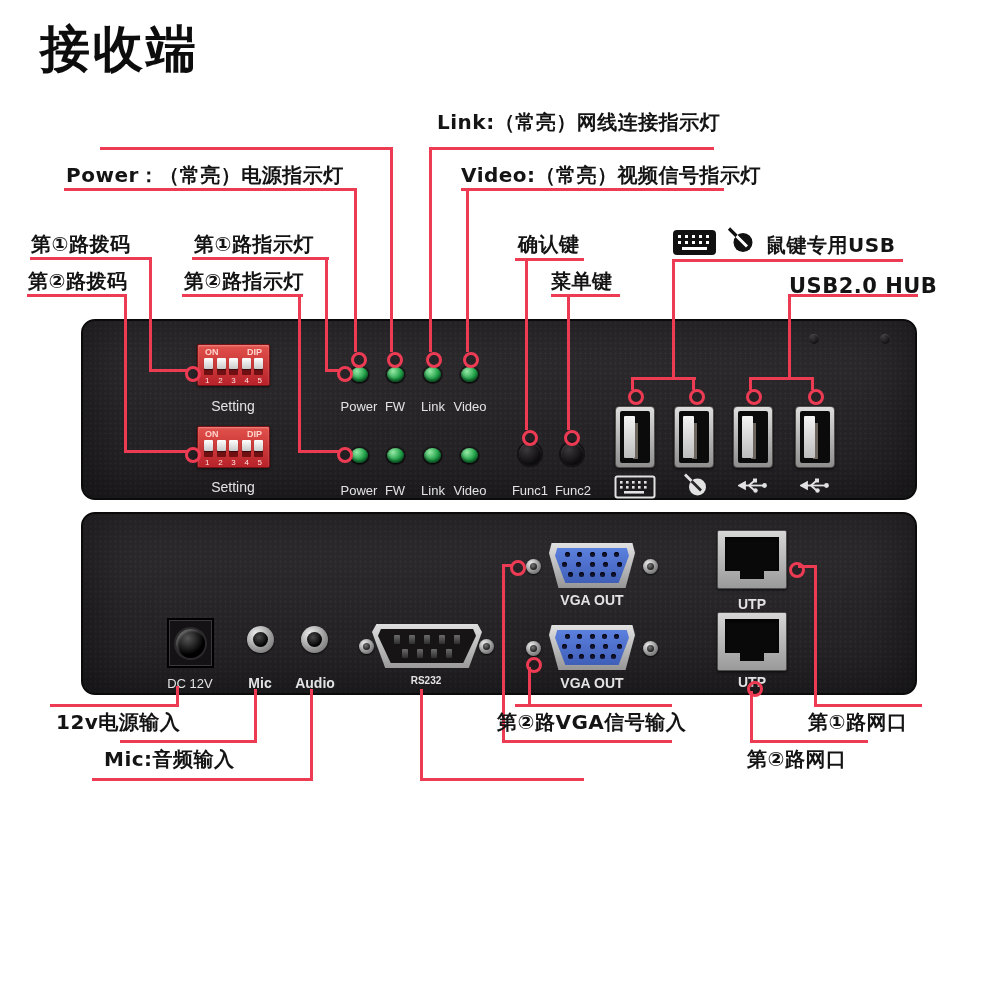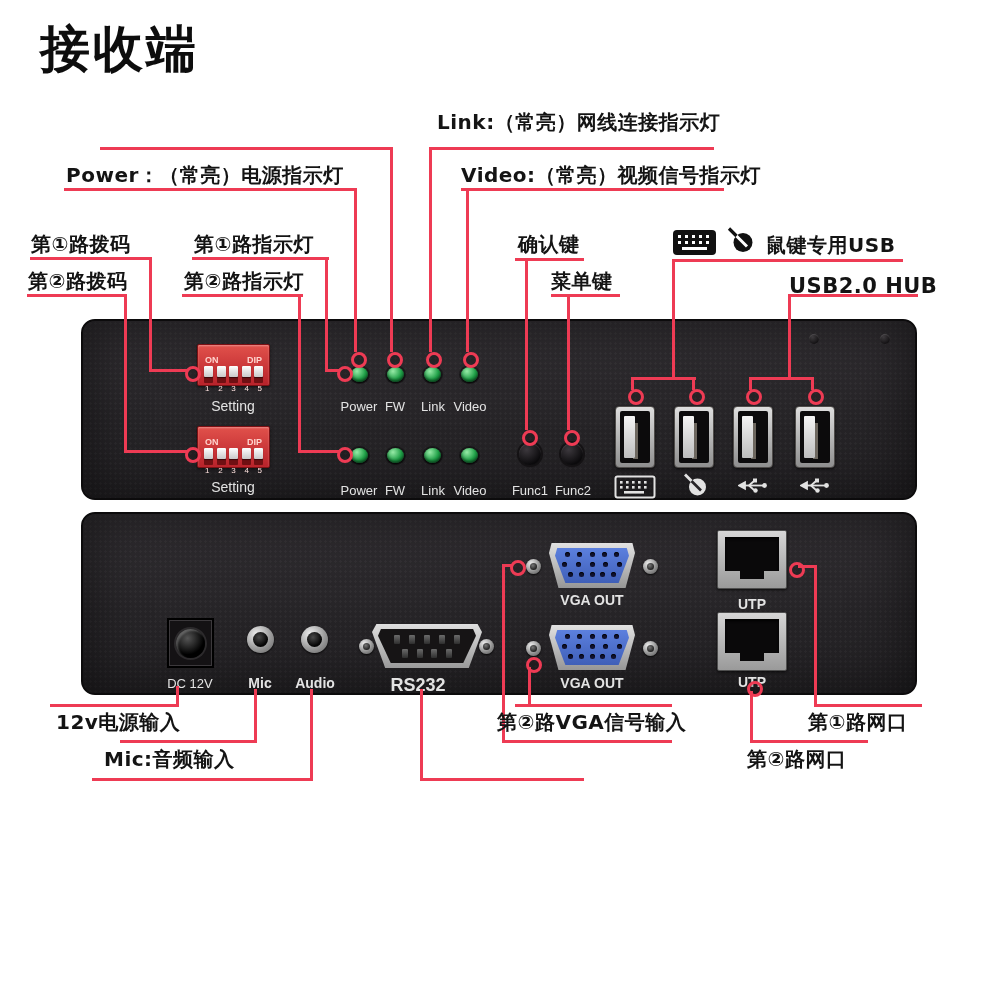--- a/index.html
+++ b/index.html
@@ -23,21 +23,21 @@
   .ptxt{position:absolute;color:#e3e3e3;font-size:13px;transform:translateX(-50%);
         white-space:nowrap;z-index:3;font-family:"Liberation Sans",sans-serif;}
   .screw{position:absolute;width:10px;height:10px;border-radius:50%;z-index:2;
          background:radial-gradient(circle at 35% 30%,#3e3b3e,#151315 70%);
          box-shadow:inset 0 1px 1px rgba(255,255,255,.15);}
   
   .dip{position:absolute;width:73px;height:42px;border-radius:2px;z-index:3;
        background:linear-gradient(180deg,#e1514b,#b8222a);border:1px solid #7d1014;
        box-shadow:inset 0 1px 2px rgba(255,255,255,.35),0 1px 3px rgba(0,0,0,.6);
        box-sizing:border-box;}
-  .dip .hdr{display:flex;justify-content:space-between;padding:11px 7px 0;font-size:9px;
+  .dip .hdr{display:flex;justify-content:space-between;padding:3px 7px 0;font-size:9px;
             font-weight:700;color:#ffd3cd;line-height:9px;font-family:"Liberation Sans",sans-serif;}
   .dip .swrow{display:flex;justify-content:space-between;padding:0 6px;margin-top:1px;}
   .sw{position:relative;width:9px;height:17px;background:#701013;border-radius:1px;}
   .sw::after{content:"";position:absolute;left:0;top:0;width:9px;height:11px;border-radius:1px;
              background:linear-gradient(180deg,#ffffff,#c9c9c9);box-shadow:0 1px 1px rgba(0,0,0,.5);}
   .dip .nums{display:flex;justify-content:space-between;padding:0 7px;font-size:8px;
              color:#ffe3df;line-height:11px;font-family:"Liberation Sans",sans-serif;}
   
   .led{position:absolute;width:17px;height:15px;border-radius:50%;z-index:3;
        background:radial-gradient(circle at 35% 28%,#96eaa6,#1fa047 55%,#0a5f28);
@@ -386,21 +386,21 @@
           <div class="pin"></div>
           <div class="pin"></div>
         </div>
       <div class="r2">
           <div class="pin"></div>
           <div class="pin"></div>
           <div class="pin"></div>
           <div class="pin"></div>
         </div>
     </div>
-    <div class="ptxt" style="left:335px;top:161px;font-size:18px;font-weight:bold">RS232</div>
+    <div class="ptxt" style="left:343px;top:161px;font-size:10px;font-weight:bold">RS232</div>
 
     <div class="hex" style="left:443px;top:45px"></div>
     <div class="hex" style="left:560px;top:45px"></div>
     <div class="vga" style="left:466px;top:29px">
       <div class="blue"></div>
       <div class="hr h1">
           <div class="hole"></div>
           <div class="hole"></div>
           <div class="hole"></div>
           <div class="hole"></div>

